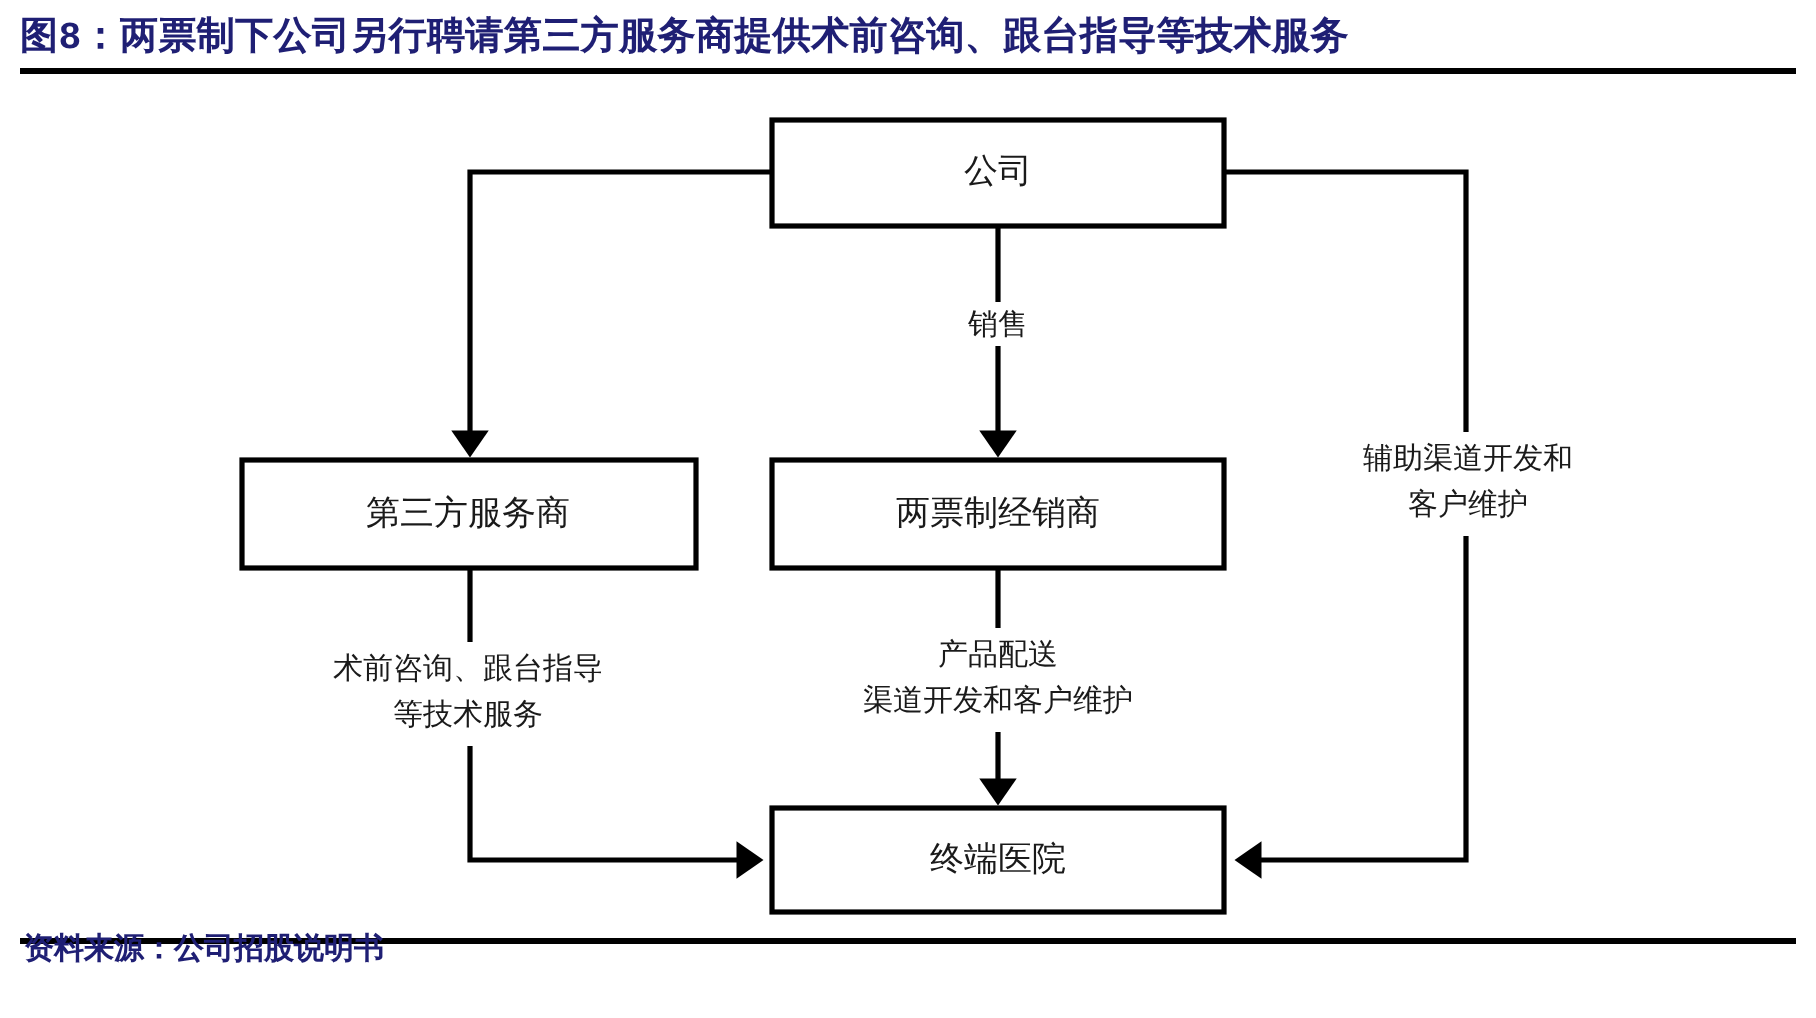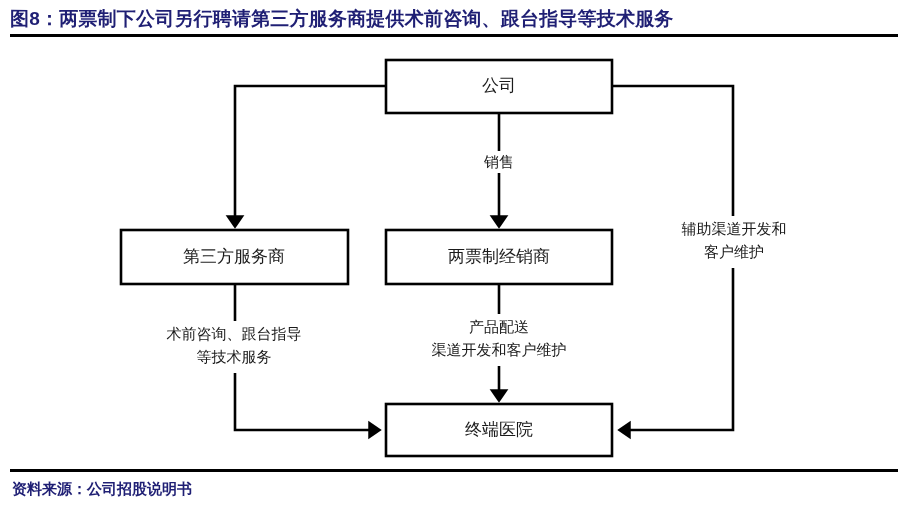--- a/index.html
+++ b/index.html
@@ -18,21 +18,21 @@
     position: absolute;
     left: 0; top: 0;
     width: 908px;
     height: 509px;
   }
   .fig-title {
     position: absolute;
     left: 10px;
     top: 7px;
     width: 890px;
-    font-family: Liberation Sans, sans-serif;
+    font-family: Liberation Mono, monospace;
     font-weight: bold;
     font-size: 19px;
     letter-spacing: 0.2px;
     color: #1f1f74;
     white-space: nowrap;
     line-height: 24px;
   }
   .rule-top {
     position: absolute;
     left: 10px;
@@ -45,21 +45,21 @@
     position: absolute;
     left: 10px;
     top: 469px;
     width: 888px;
     height: 3px;
     background: #000000;
   }
   .fig-source {
     position: absolute;
     left: 12px;
-    top: 480px;
+    top: 465px;
     font-family: "Liberation Serif", "DejaVu Serif", serif;
     font-weight: bold;
     font-size: 15px;
     color: #1f1f74;
     white-space: nowrap;
   }
   #diagram {
     position: absolute;
     left: 0;
     top: 38px;

